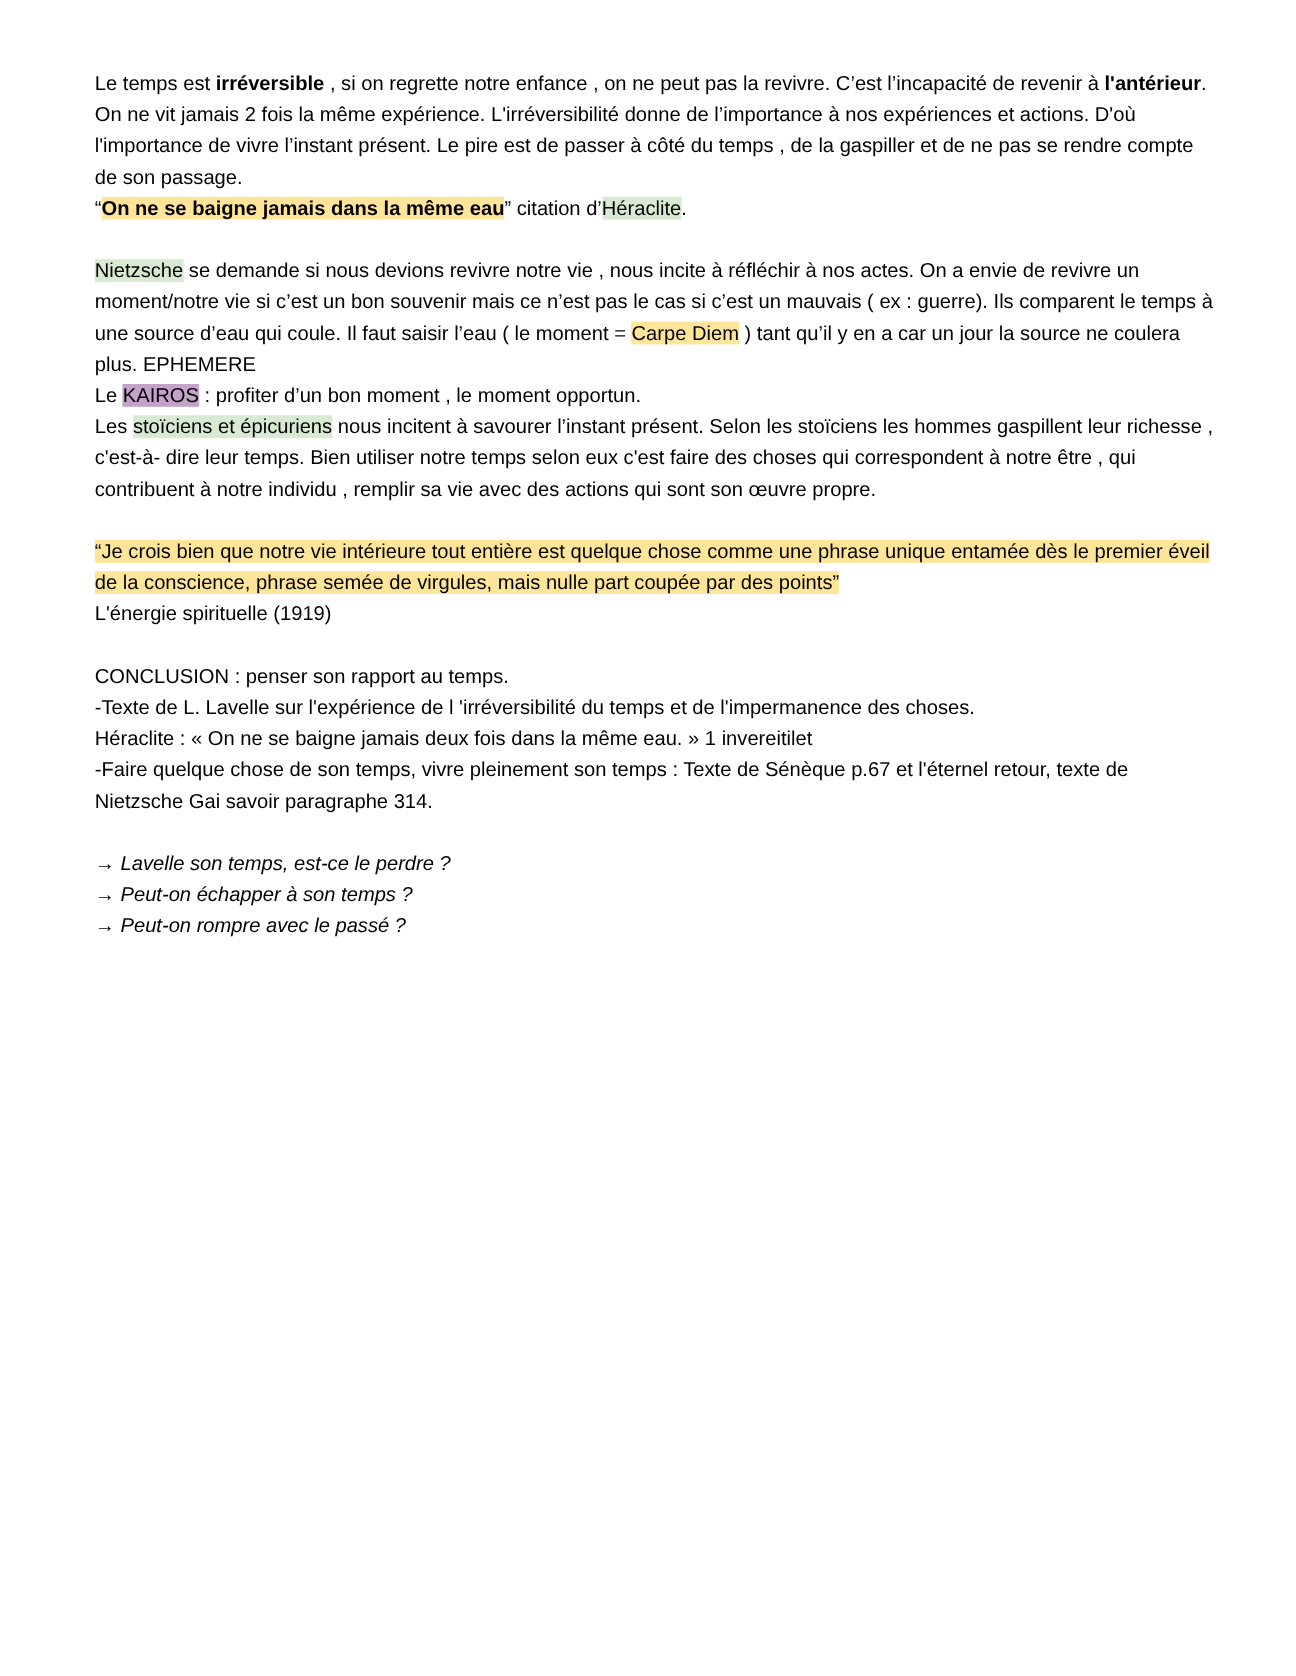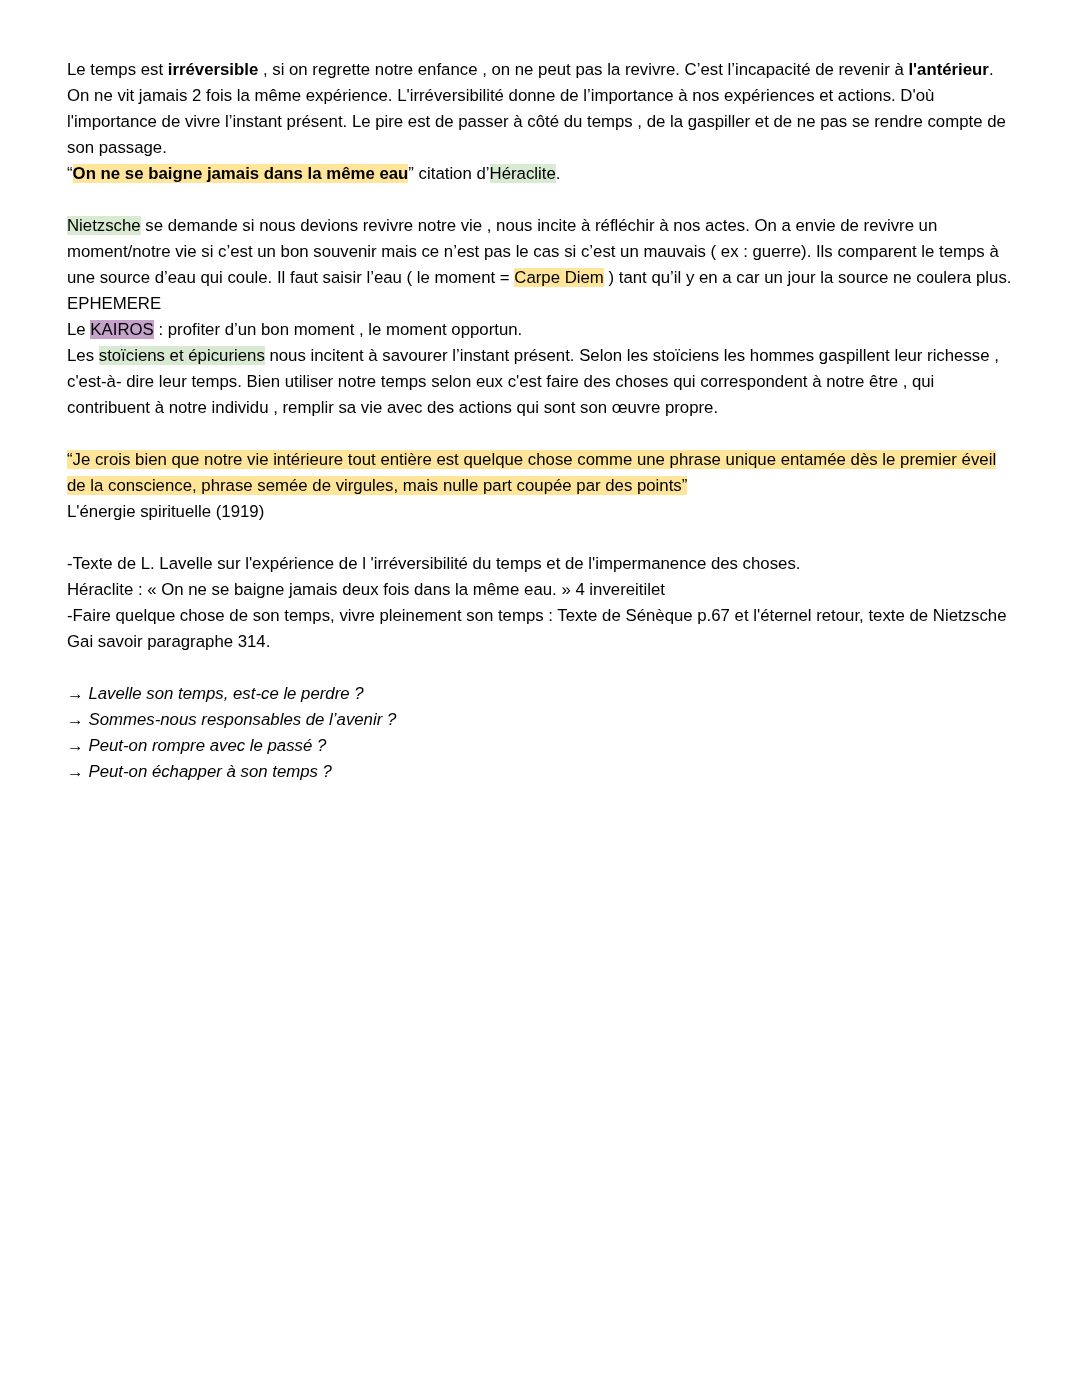--- a/index.html
+++ b/index.html
@@ -20,46 +20,46 @@
     background: var(--page-background);
     color: var(--text);
     font-family: "Liberation Sans", sans-serif;
     font-size: 16.8px;
     line-height: 26px;
     overflow: hidden;
   }
   .content {
     padding: 57px 64px 0 63px;
   }
-  .para { margin: 0 0 26px 4px; }
+  .para { margin: 0 0 26px 16px; }
   .b { font-weight: bold; }
   .i { font-style: italic; }
   .u { text-decoration: underline; }
   .hl-y { background-color: var(--highlight-yellow); }
   .hl-g { background-color: var(--highlight-green); }
   .hl-p { background-color: var(--highlight-purple); }
   .line { display: block; }
 </style>
 </head>
 <body>
 
 <div class="content">
 
   <p class="para"><span>Le temps est </span><span class="b">irréversible</span><span> , si on regrette notre enfance , on ne peut pas la revivre. C’est l’incapacité de revenir à </span><span class="b">l'antérieur</span><span>. On ne vit jamais 2 fois la même expérience. L'irréversibilité donne de l’importance à nos expériences et actions. D'où l'importance de vivre l’instant présent. Le pire est de passer à côté du temps , de la gaspiller et de ne pas se rendre compte de son passage.</span><br><span>“</span><span class="b hl-y">On ne se baigne jamais dans la même eau</span><span>”</span><span> citation d’</span><span class="hl-g">Héraclite</span><span>.</span></p>
 
   <p class="para"><span class="hl-g">Nietzsche</span><span> se demande si nous devions revivre notre vie , nous incite à réfléchir à nos actes. On a envie de revivre un moment/notre vie si c’est un bon souvenir mais ce n’est pas le cas si c’est un mauvais ( ex : guerre). Ils comparent le temps à une source d’eau qui coule. Il faut saisir l’eau ( le moment = </span><span class="hl-y">Carpe Diem</span><span> ) tant qu’il y en a car un jour la source ne coulera plus. EPHEMERE</span><br><span>Le </span><span class="hl-p">KAIROS</span><span> : profiter d’un bon moment , le moment opportun.</span><br><span>Les </span><span class="hl-g">stoïciens et épicuriens</span><span> nous incitent à savourer l’instant présent. Selon les stoïciens les hommes gaspillent leur richesse , c'est-à- dire leur temps. Bien utiliser notre temps selon eux c'est faire des choses qui correspondent à notre être , qui contribuent à notre individu , remplir sa vie avec des actions qui sont son œuvre propre.</span></p>
 
   <p class="para"><span class="hl-y">“Je crois bien que notre vie intérieure tout entière est quelque chose comme une phrase unique entamée dès le premier éveil de la conscience, phrase semée de virgules, mais nulle part coupée par des points”</span><br><span>L'énergie spirituelle (1919)</span></p>
 
   <p class="para">
+    <span class="line">CONCLUSION : penser son rapport au temps.</span>
     <span class="line">-Texte de L. Lavelle sur l'expérience de l 'irréversibilité du temps et de l'impermanence des choses.</span>
-    <span class="line">Héraclite : « On ne se baigne jamais deux fois dans la même eau. » 4 invereitilet</span>
+    <span class="line">Héraclite : « On ne se baigne jamais deux fois dans la même eau. » 1 invereitilet</span>
     <span class="line">-Faire quelque chose de son temps, vivre pleinement son temps : Texte de Sénèque p.67 et l'éternel retour, texte de Nietzsche Gai savoir paragraphe 314.</span>
   </p>
 
   <p class="para">
     <span class="line i">→ Lavelle son temps, est-ce le perdre ?</span>
-    <span class="line i">→ Sommes-nous responsables de l’avenir ?</span>
+    <span class="line i">→ Peut-on échapper à son temps ?</span>
     <span class="line i">→ Peut-on rompre avec le passé ?</span>
-    <span class="line i">→ Peut-on échapper à son temps ?</span>
   </p>
 
 </div>
 
 </body></html>

